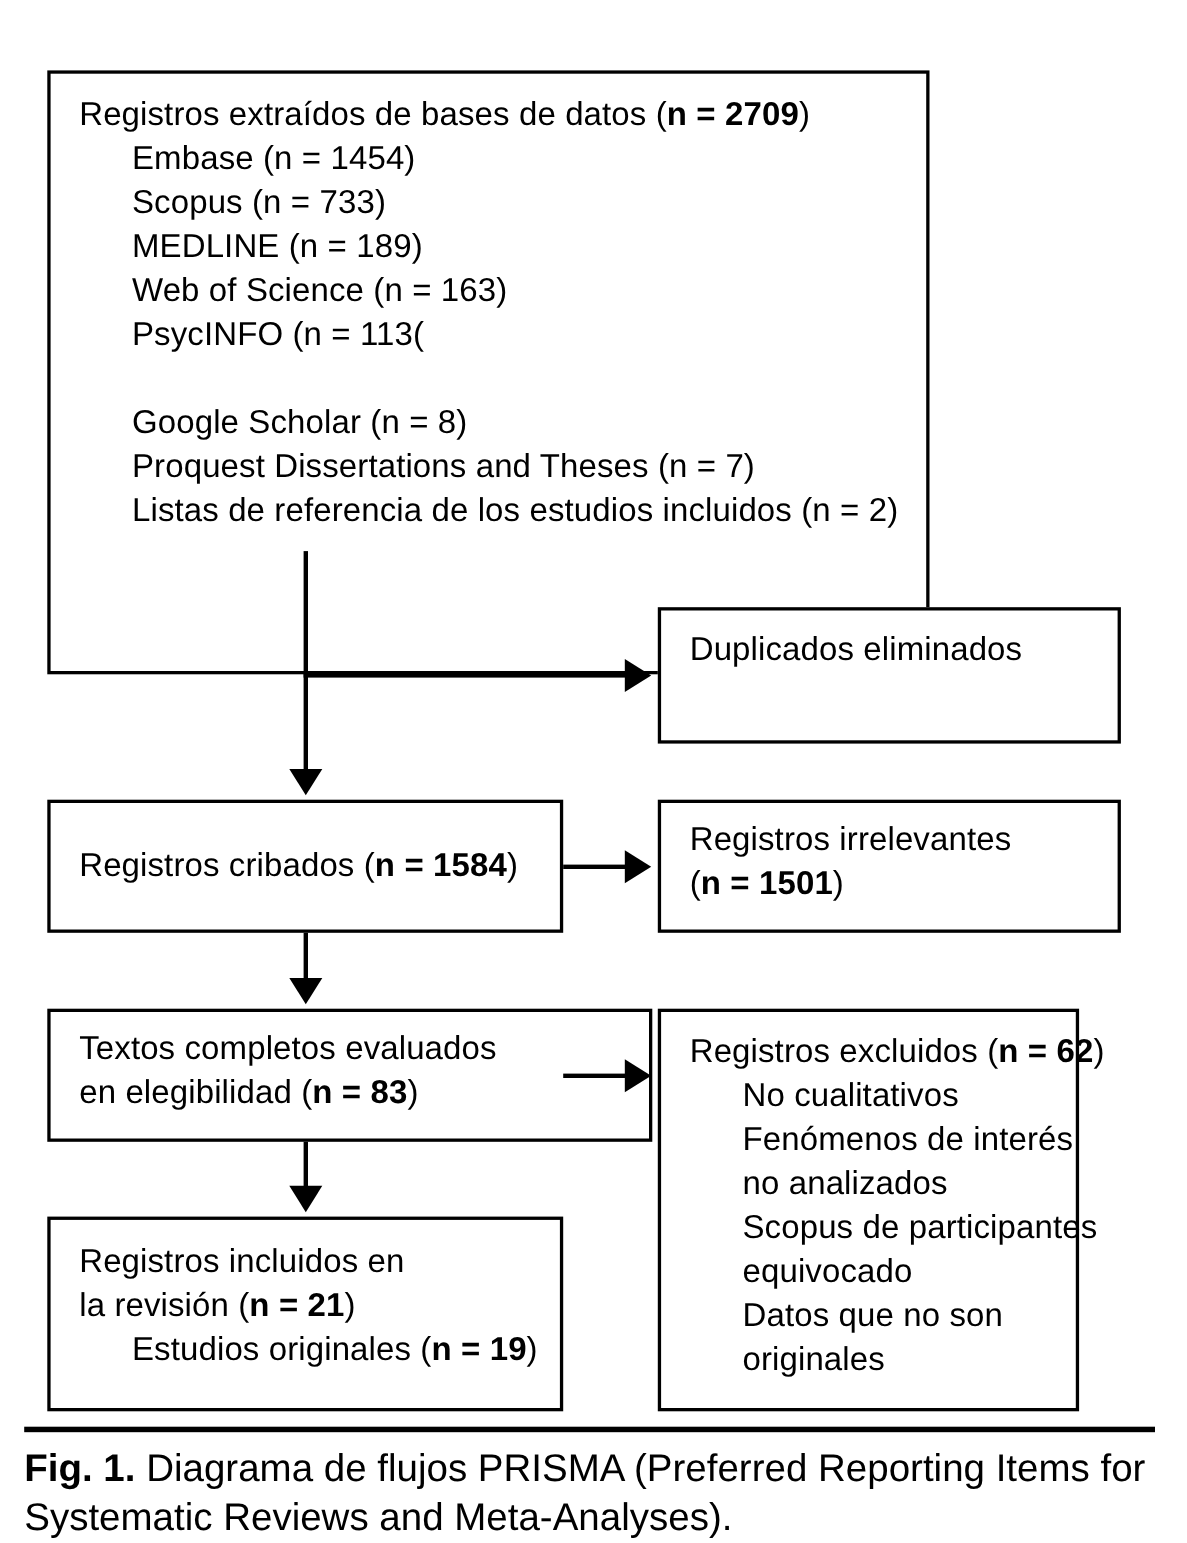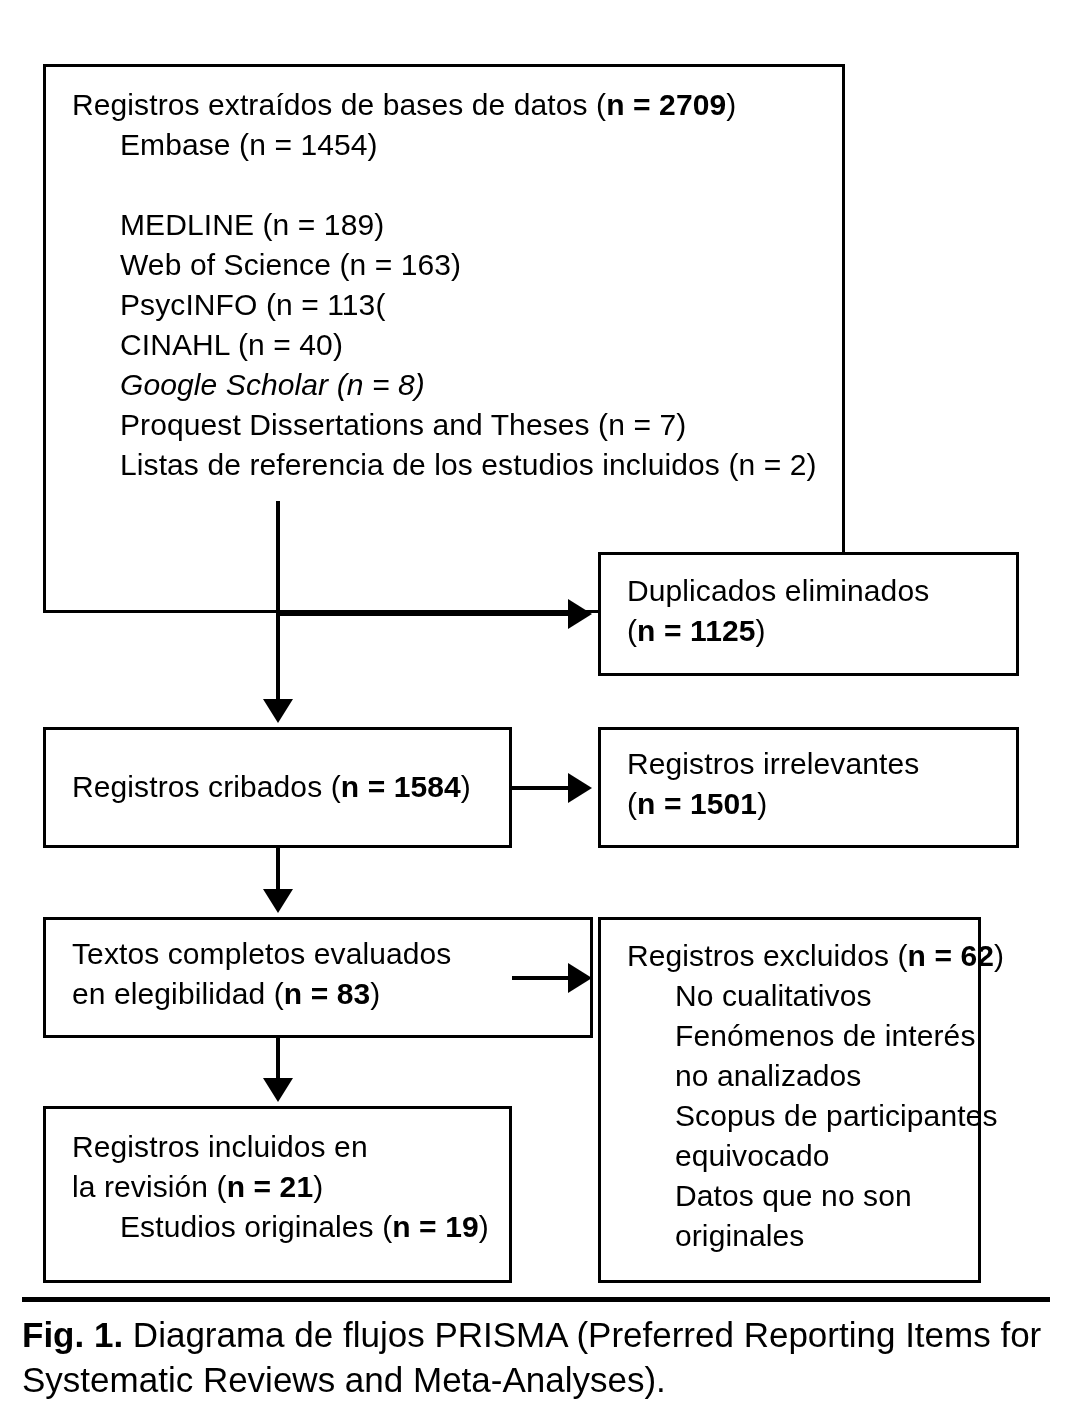--- a/index.html
+++ b/index.html
@@ -125,32 +125,31 @@
   }
 </style>
 </head>
 <body>
 
 <div id="page">
 
   <div class="flow-box" id="box-records">
     <div class="box-text" style="top:18px;"><span>Registros extraídos de bases de datos (</span><span class="bold">n = 2709</span><span>)</span></div>
     <div class="box-text ind" style="top:58px;">Embase (n = 1454)</div>
+    <div class="box-text ind" style="top:98px;">Scopus (n = 733)</div>
     <div class="box-text ind" style="top:138px;">MEDLINE (n = 189)</div>
     <div class="box-text ind" style="top:178px;">Web of Science (n = 163)</div>
     <div class="box-text ind" style="top:218px;">PsycINFO (n = 113(</div>
-    <div class="box-text ind" style="top:258px;">CINAHL (n = 40)</div>
-    <div class="box-text ind" style="top:298px;font-style:italic;">Google Scholar (n = 8)</div>
+    <div class="box-text ind" style="top:298px;">Google Scholar (n = 8)</div>
     <div class="box-text ind" style="top:338px;">Proquest Dissertations and Theses (n = 7)</div>
     <div class="box-text ind" style="top:378px;">Listas de referencia de los estudios incluidos (n = 2)</div>
   </div>
 
   <div class="flow-box" id="box-duplicates">
     <div class="box-text" style="top:16px;">Duplicados eliminados</div>
-    <div class="box-text" style="top:56px;"><span>(</span><span class="bold">n = 1125</span><span>)</span></div>
   </div>
 
   <div class="flow-box" id="box-screened">
     <div class="box-text" style="top:37px;"><span>Registros cribados (</span><span class="bold">n = 1584</span><span>)</span></div>
   </div>
 
   <div class="flow-box" id="box-irrelevant">
     <div class="box-text" style="top:14px;">Registros irrelevantes</div>
     <div class="box-text" style="top:54px;"><span>(</span><span class="bold">n = 1501</span><span>)</span></div>
   </div>

